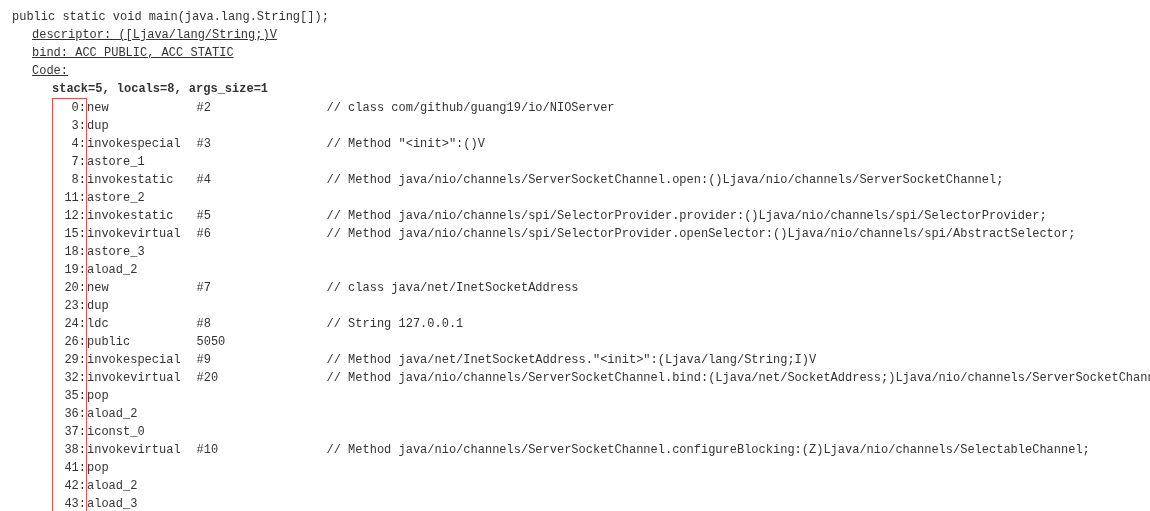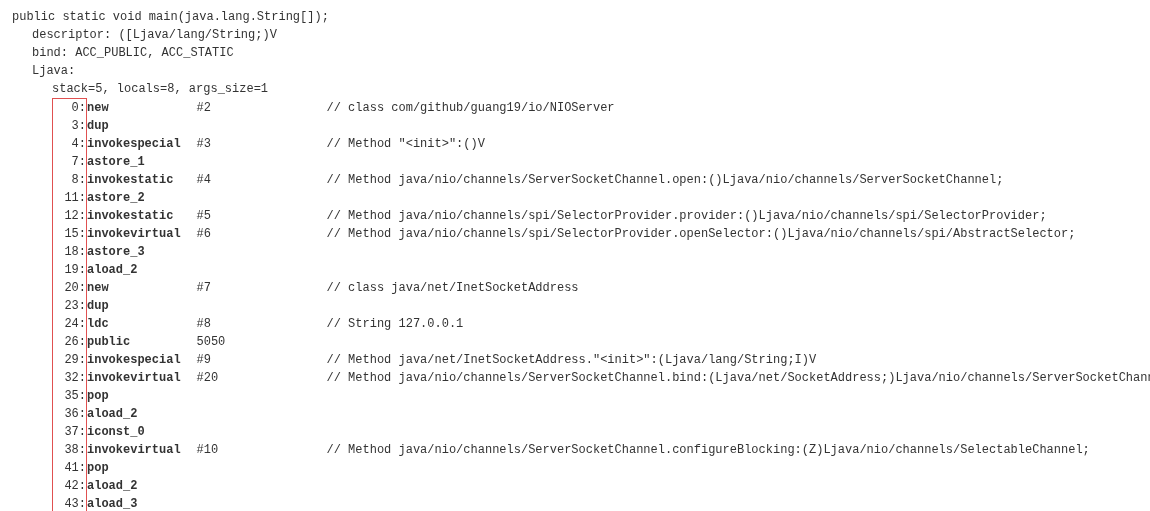--- a/index.html
+++ b/index.html
@@ -12,58 +12,57 @@
       font-size: 12px;
       color: #333;
       background: #fff;
       padding: 8px 12px;
       white-space: nowrap;
       line-height: 1.5;
     }
     .line {
       display: block;
     }
-    .indent-1 { padding-left: 20px; }
-    .indent-2 { padding-left: 40px; }
+    .indent-1 { padding-left: 20px; text-decoration: underline; }
+    .indent-2 { padding-left: 40px; font-weight: bold; }
     .code-table {
       border-collapse: collapse;
       margin-left: 40px;
     }
     .code-table td {
       vertical-align: top;
       padding: 0;
     }
     .offset-cell {
       text-align: right;
       min-width: 34px;
       padding-right: 2px;
       border-left: 1px solid #e05050;
       border-right: 1px solid #e05050;
     }
     .first-row .offset-cell { border-top: 1px solid #e05050; }
     .last-row .offset-cell { border-bottom: 1px solid #e05050; }
     .instr-cell {
       padding-left: 4px;
       min-width: 110px;
-      font-weight: bold;
     }
     .arg-cell {
       min-width: 130px;
     }
     .comment-cell {
       padding-left: 4px;
     }
   </style>
 </head>
 <body>
 
 <div class="line">public static void main(java.lang.String[]);</div>
 <div class="line indent-1">descriptor: ([Ljava/lang/String;)V</div>
 <div class="line indent-1">bind: ACC_PUBLIC, ACC_STATIC</div>
-<div class="line indent-1">Ljava:</div>
+<div class="line indent-1">Code:</div>
 <div class="line indent-2">stack=5, locals=8, args_size=1</div>
 
 <table class="code-table">
   <tbody id="rows-body">
       <tr class="first-row">
         <td class="offset-cell">0:</td>
         <td class="instr-cell">new</td>
         <td class="arg-cell">#2</td>
         <td class="comment-cell">// class com/github/guang19/io/NIOServer</td>
       </tr>

